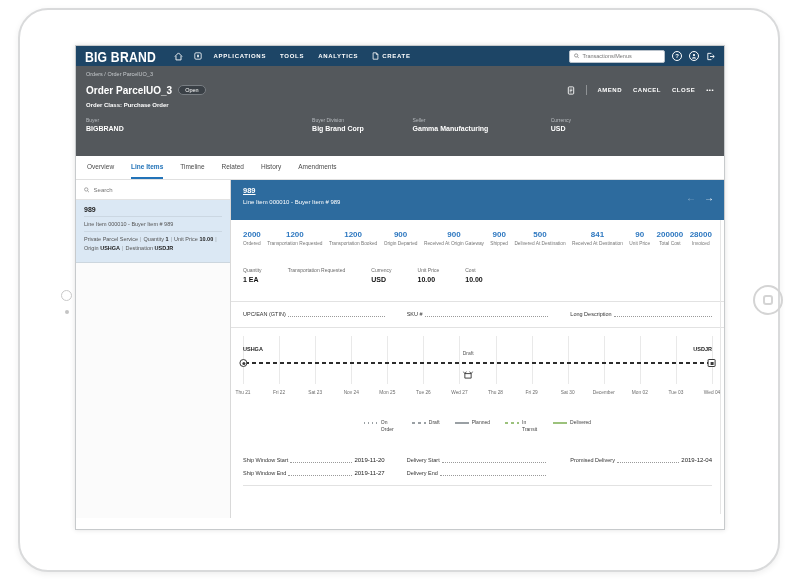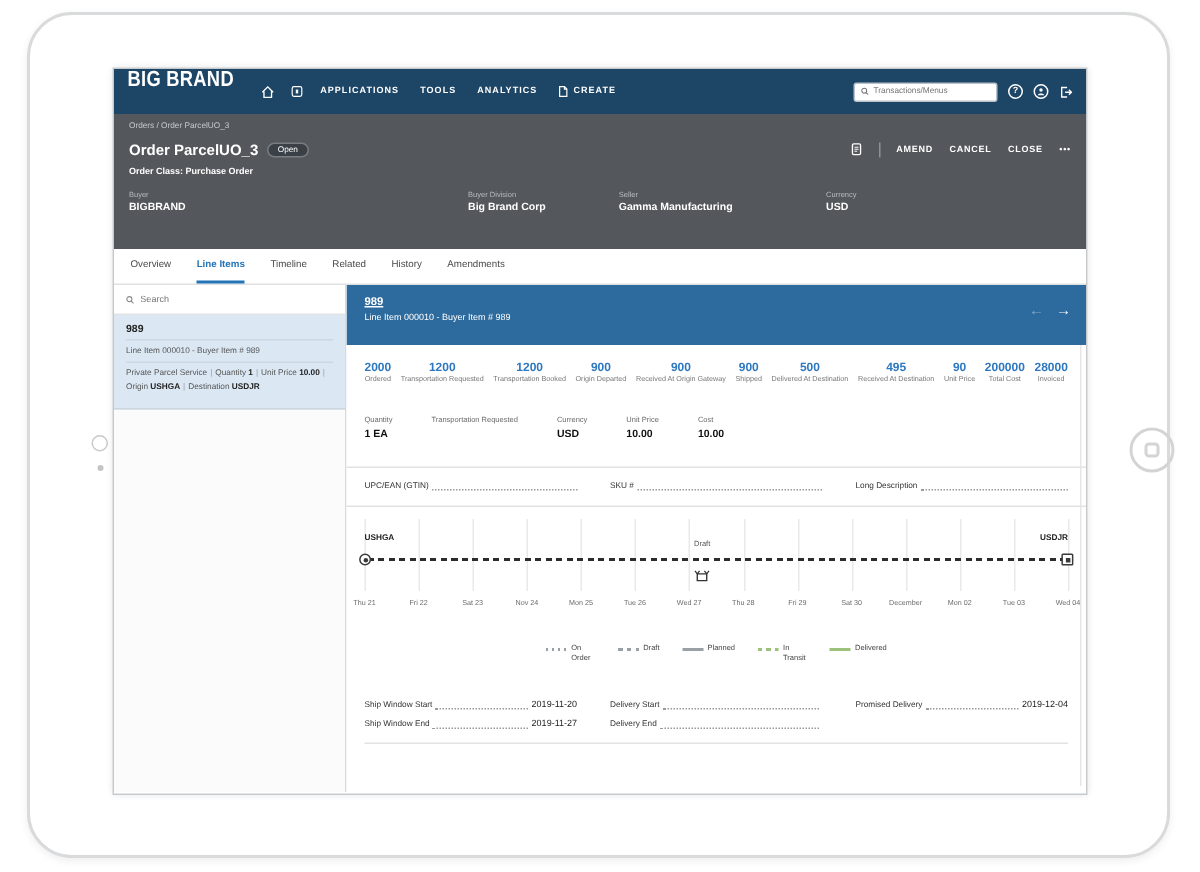--- a/index.html
+++ b/index.html
@@ -11,21 +11,21 @@
   .camera-ring { position:absolute; left:41px; top:280px; width:11px; height:11px; border:1.5px solid #c9c9c9; border-radius:50%; }
   .camera-dot { position:absolute; left:45px; top:300px; width:4px; height:4px; background:#c4c4c4; border-radius:50%; }
   .home-btn { position:absolute; left:733px; top:275px; width:30px; height:30px; border:2px solid #d4d4d4; border-radius:50%; }
   .home-btn .sq { position:absolute; left:8px; top:8px; width:10px; height:10px; border:2px solid #d4d4d4; border-radius:3px; }
 
   
   .screen { position:absolute; left:75px; top:45px; width:650px; height:485px; background:#fff;
             border:1px solid #c7cacc; overflow:hidden; box-shadow:0 0 5px rgba(0,0,0,.12); }
 
   
-  .nav { height:30px; background:#1d4566; display:flex; padding:0 9px; color:#fff; }
+  .nav { height:20px; background:#1d4566; display:flex; align-items:center; padding:0 9px; color:#fff; }
   .brand { font-size:13px; font-weight:700; letter-spacing:.2px; transform:scale(.94,1.12); transform-origin:left center; margin-right:14px; white-space:nowrap; }
   .nav-ic { display:flex; align-items:center; margin-right:11px; }
   .nav-item { font-size:6px; font-weight:700; letter-spacing:.7px; margin-right:14px; white-space:nowrap; display:flex; align-items:center; gap:3px; }
   .nav-right { margin-left:auto; display:flex; align-items:center; gap:7px; }
   .searchbox { display:flex; align-items:center; gap:3px; background:#fff; border:1px solid #b9c2cb; border-radius:2px; height:13px; width:96px; padding:0 4px; }
   .searchbox input { border:none; outline:none; width:100%; font-size:5.5px; color:#555; font-family:"Liberation Sans",sans-serif; background:transparent; }
   .circle-ic { width:10px; height:10px; border:1px solid #fff; border-radius:50%; display:flex; align-items:center; justify-content:center; font-size:6px; font-weight:700; }
 
   
   .ohead { height:90px; background:#54585c; color:#fff; padding:5px 10px 0; }
@@ -289,21 +289,21 @@
           </div>
         <div class="metric">
             <div class="mv">900</div>
             <div class="ml">Shipped</div>
           </div>
         <div class="metric">
             <div class="mv">500</div>
             <div class="ml">Delivered At Destination</div>
           </div>
         <div class="metric">
-            <div class="mv">495</div>
+            <div class="mv">841</div>
             <div class="ml">Received At Destination</div>
           </div>
         <div class="metric">
             <div class="mv">90</div>
             <div class="ml">Unit Price</div>
           </div>
         <div class="metric">
             <div class="mv">200000</div>
             <div class="ml">Total Cost</div>
           </div>

